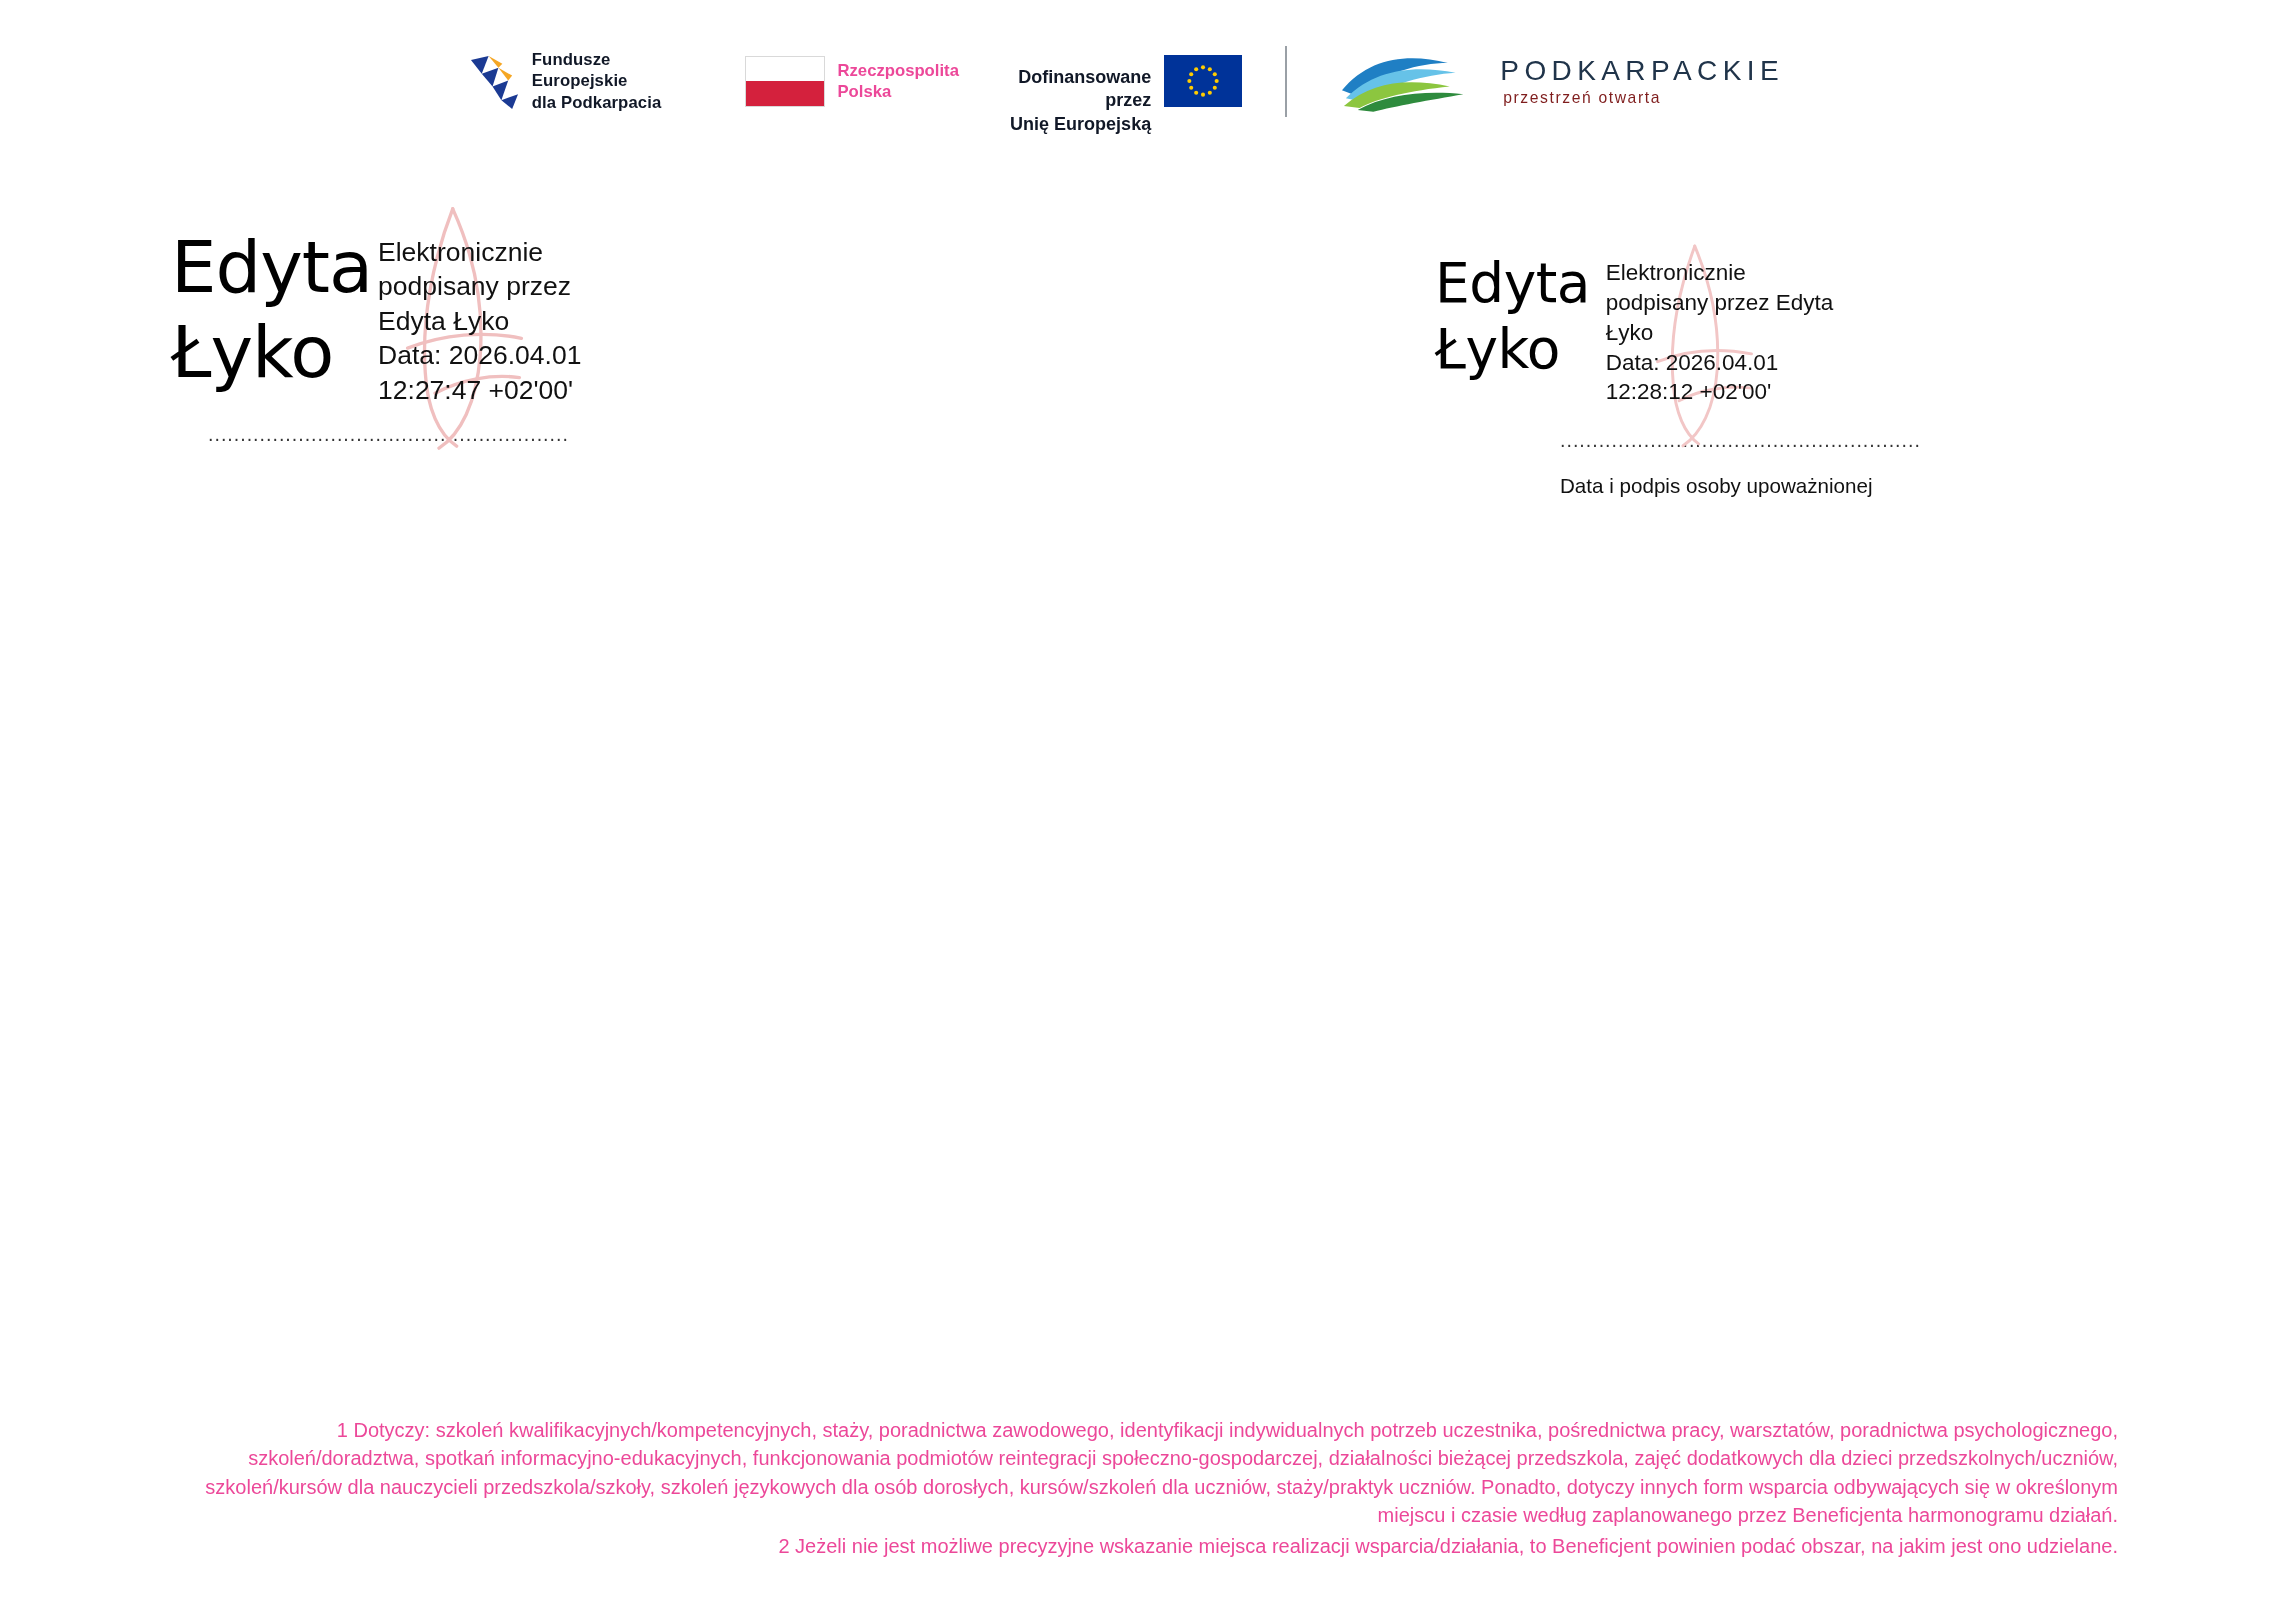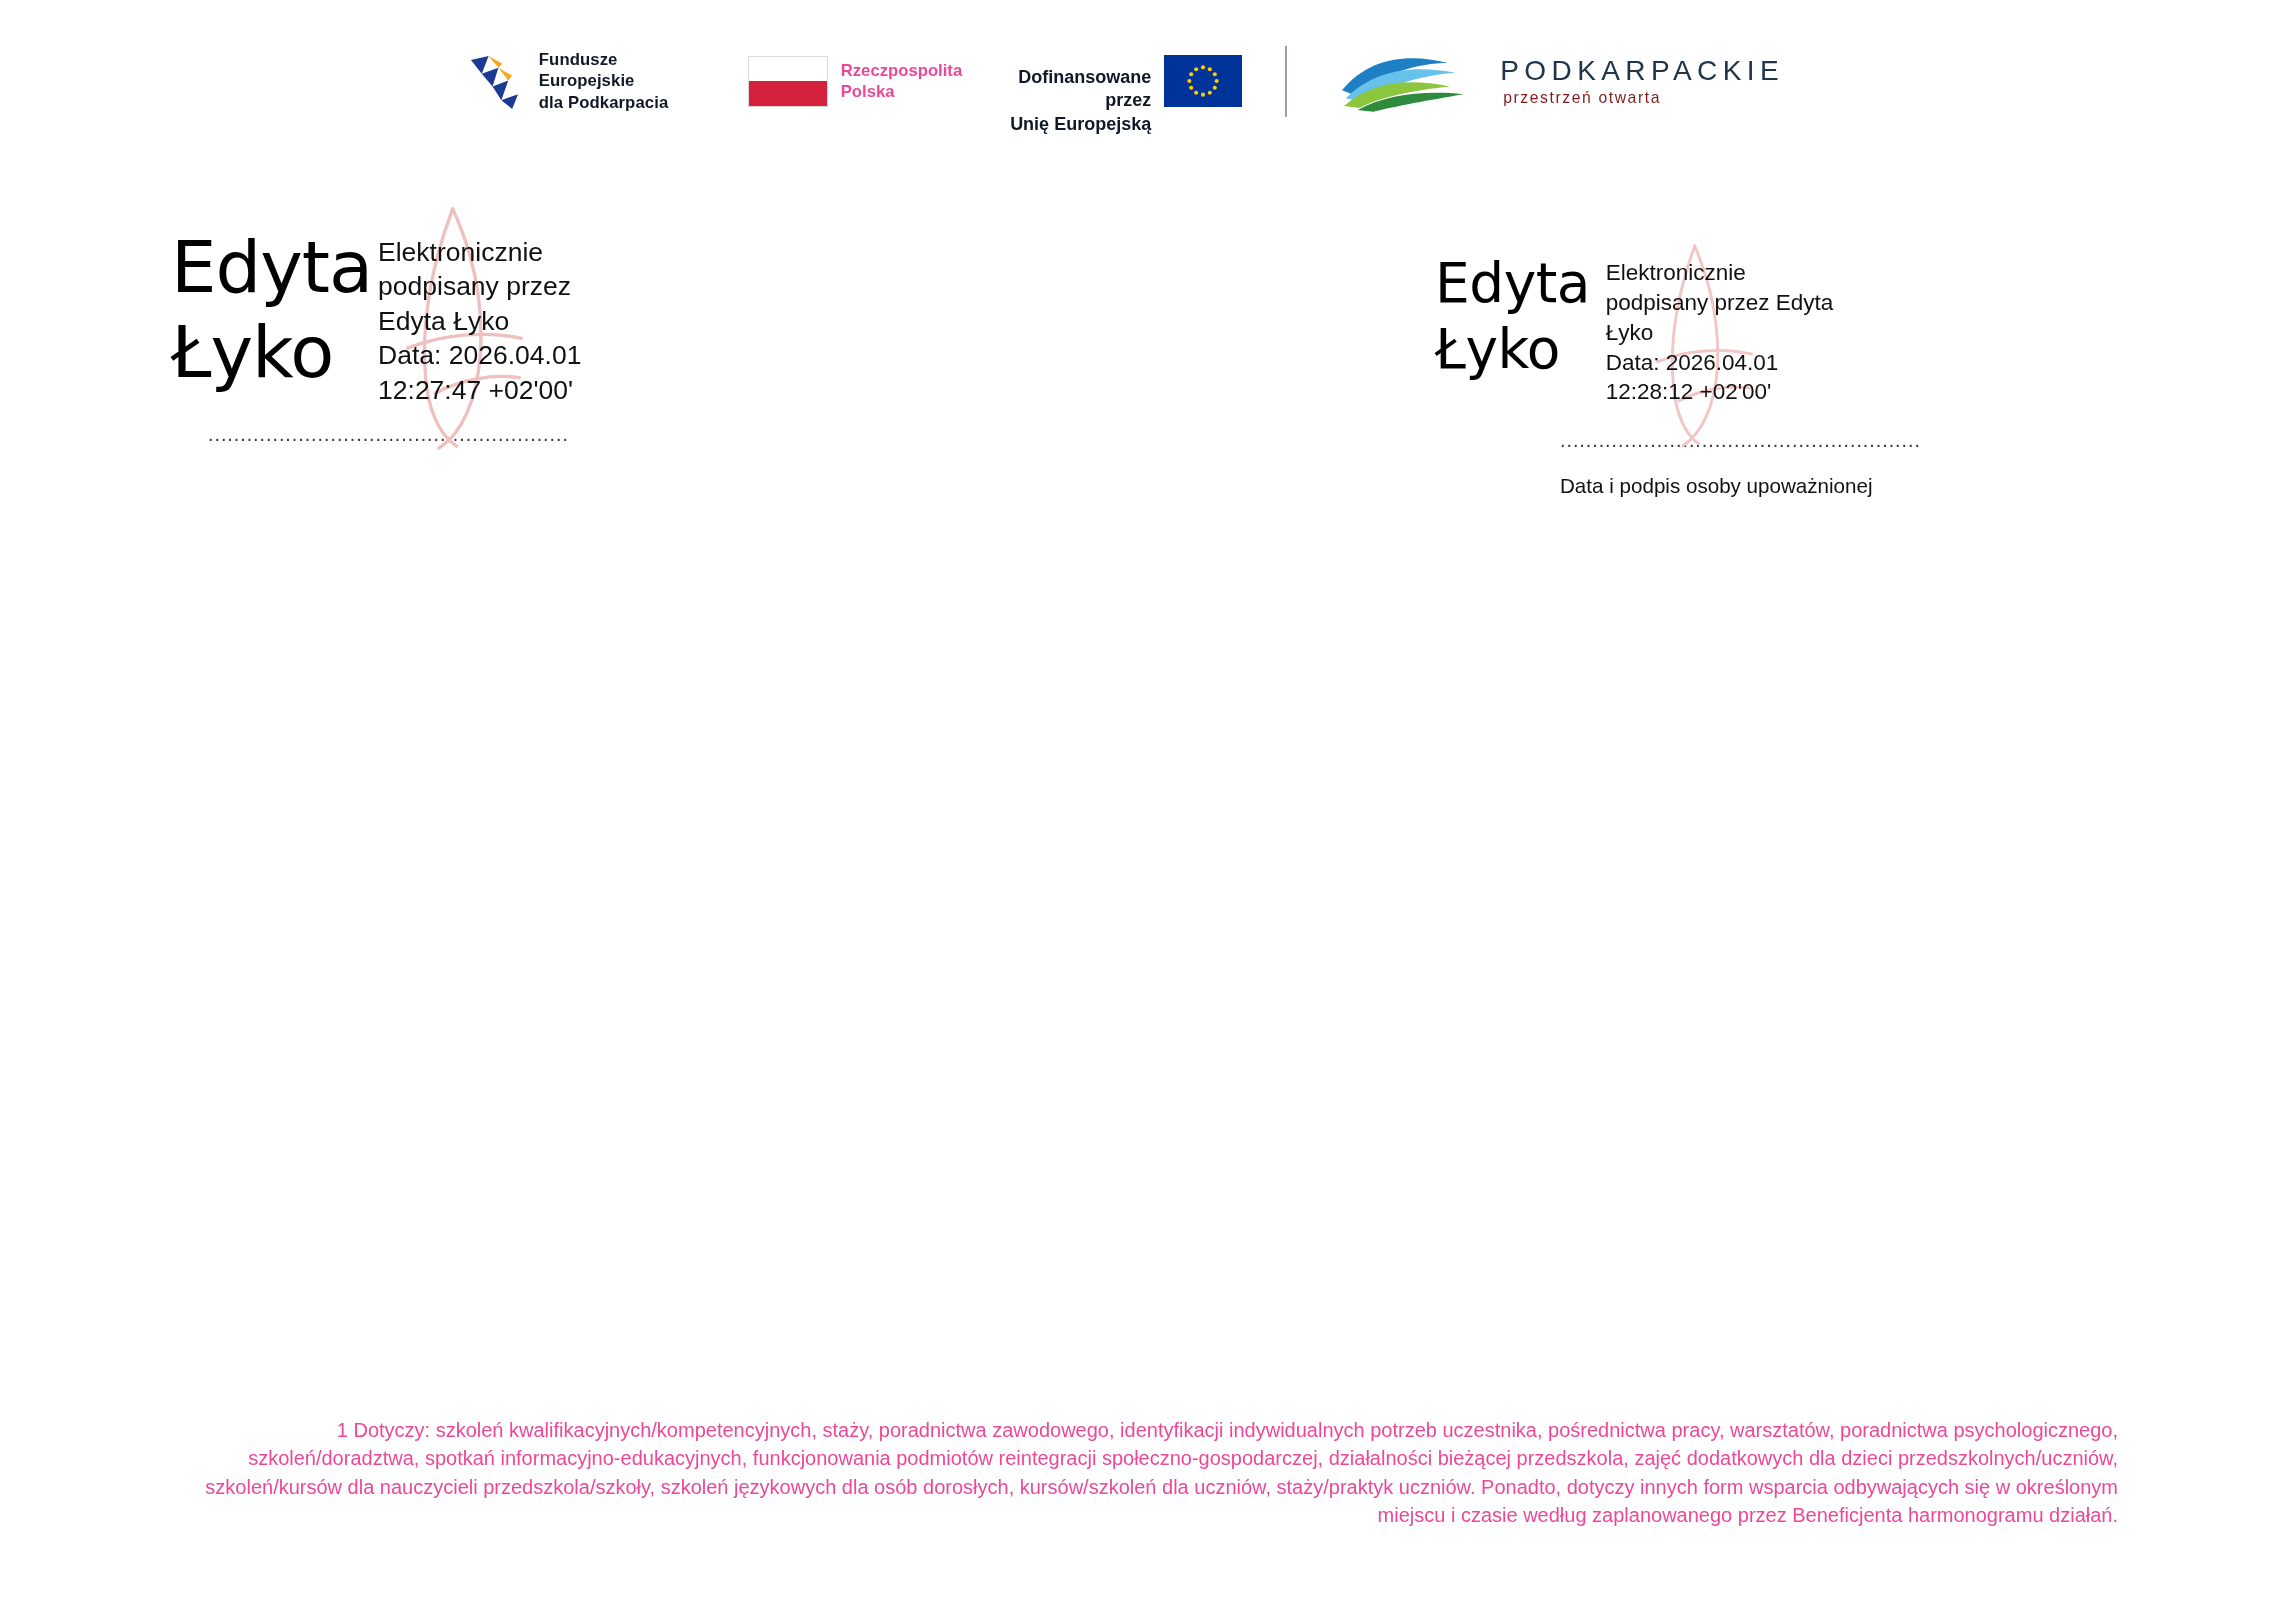--- a/index.html
+++ b/index.html
@@ -29,21 +29,21 @@
   }
   .logo-block {
     display: flex;
     align-items: center;
   }
 
   
   .fe-logo {
     display: flex;
     align-items: center;
-    gap: 19px;
+    gap: 12px;
     margin-left: 7.8px;
   }
   .fe-mark {
     width: 51px;
     height: 55px;
     position: relative;
   }
   .fe-text {
     font-size: 16.7px;
     line-height: 1.28;
@@ -335,14 +335,15 @@
       <div>12:28:12 +02'00'</div>
     </div>
   </div>
 
   <div class="dot-line">........................................................</div>
   <div class="sig-caption">Data i podpis osoby upoważnionej</div>
 </div>
 
 <div class="footnotes">
   <p>1 Dotyczy: szkoleń kwalifikacyjnych/kompetencyjnych, staży, poradnictwa zawodowego, identyfikacji indywidualnych potrzeb uczestnika, pośrednictwa pracy, warsztatów, poradnictwa psychologicznego, szkoleń/doradztwa, spotkań informacyjno-edukacyjnych, funkcjonowania podmiotów reintegracji społeczno-gospodarczej, działalności bieżącej przedszkola, zajęć dodatkowych dla dzieci przedszkolnych/uczniów, szkoleń/kursów dla nauczycieli przedszkola/szkoły, szkoleń językowych dla osób dorosłych, kursów/szkoleń dla uczniów, staży/praktyk uczniów. Ponadto, dotyczy innych form wsparcia odbywających się w określonym miejscu i czasie według zaplanowanego przez Beneficjenta harmonogramu działań.</p>
+  <p> 2 Jeżeli nie jest możliwe precyzyjne wskazanie miejsca realizacji wsparcia/działania, to Beneficjent powinien podać obszar, na jakim jest ono udzielane.</p>
 </div>
 
 
 </body></html>

